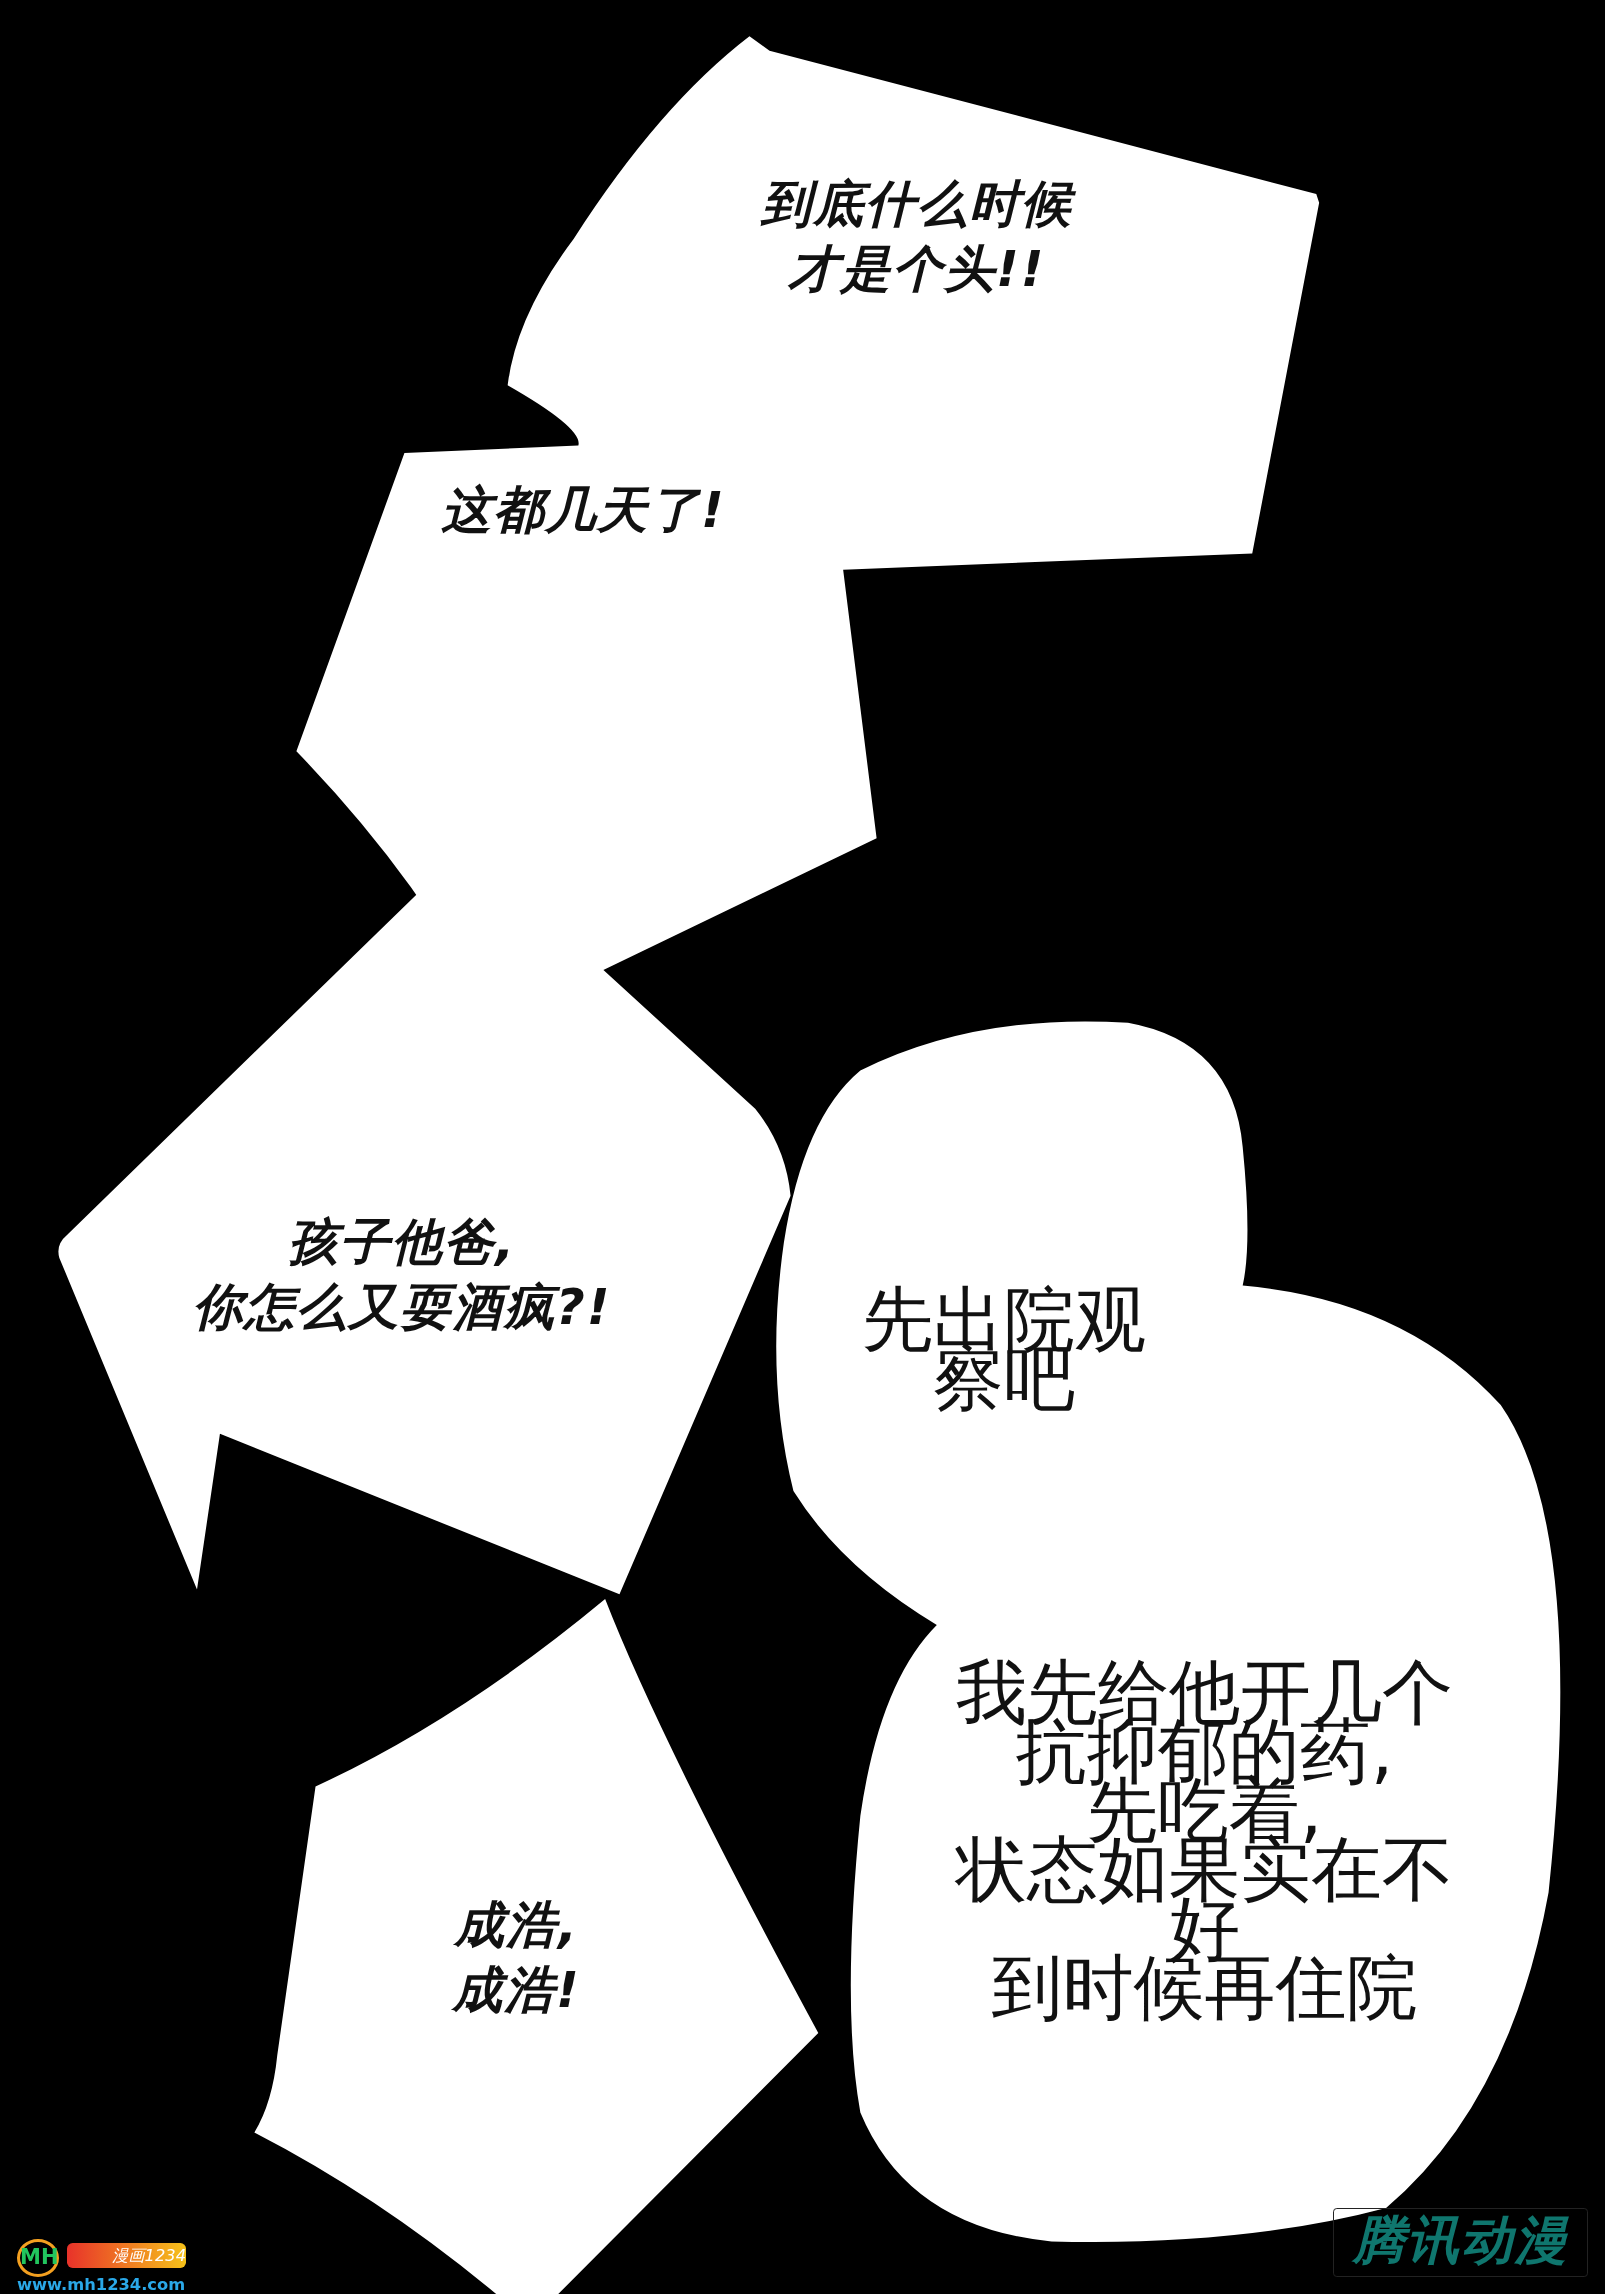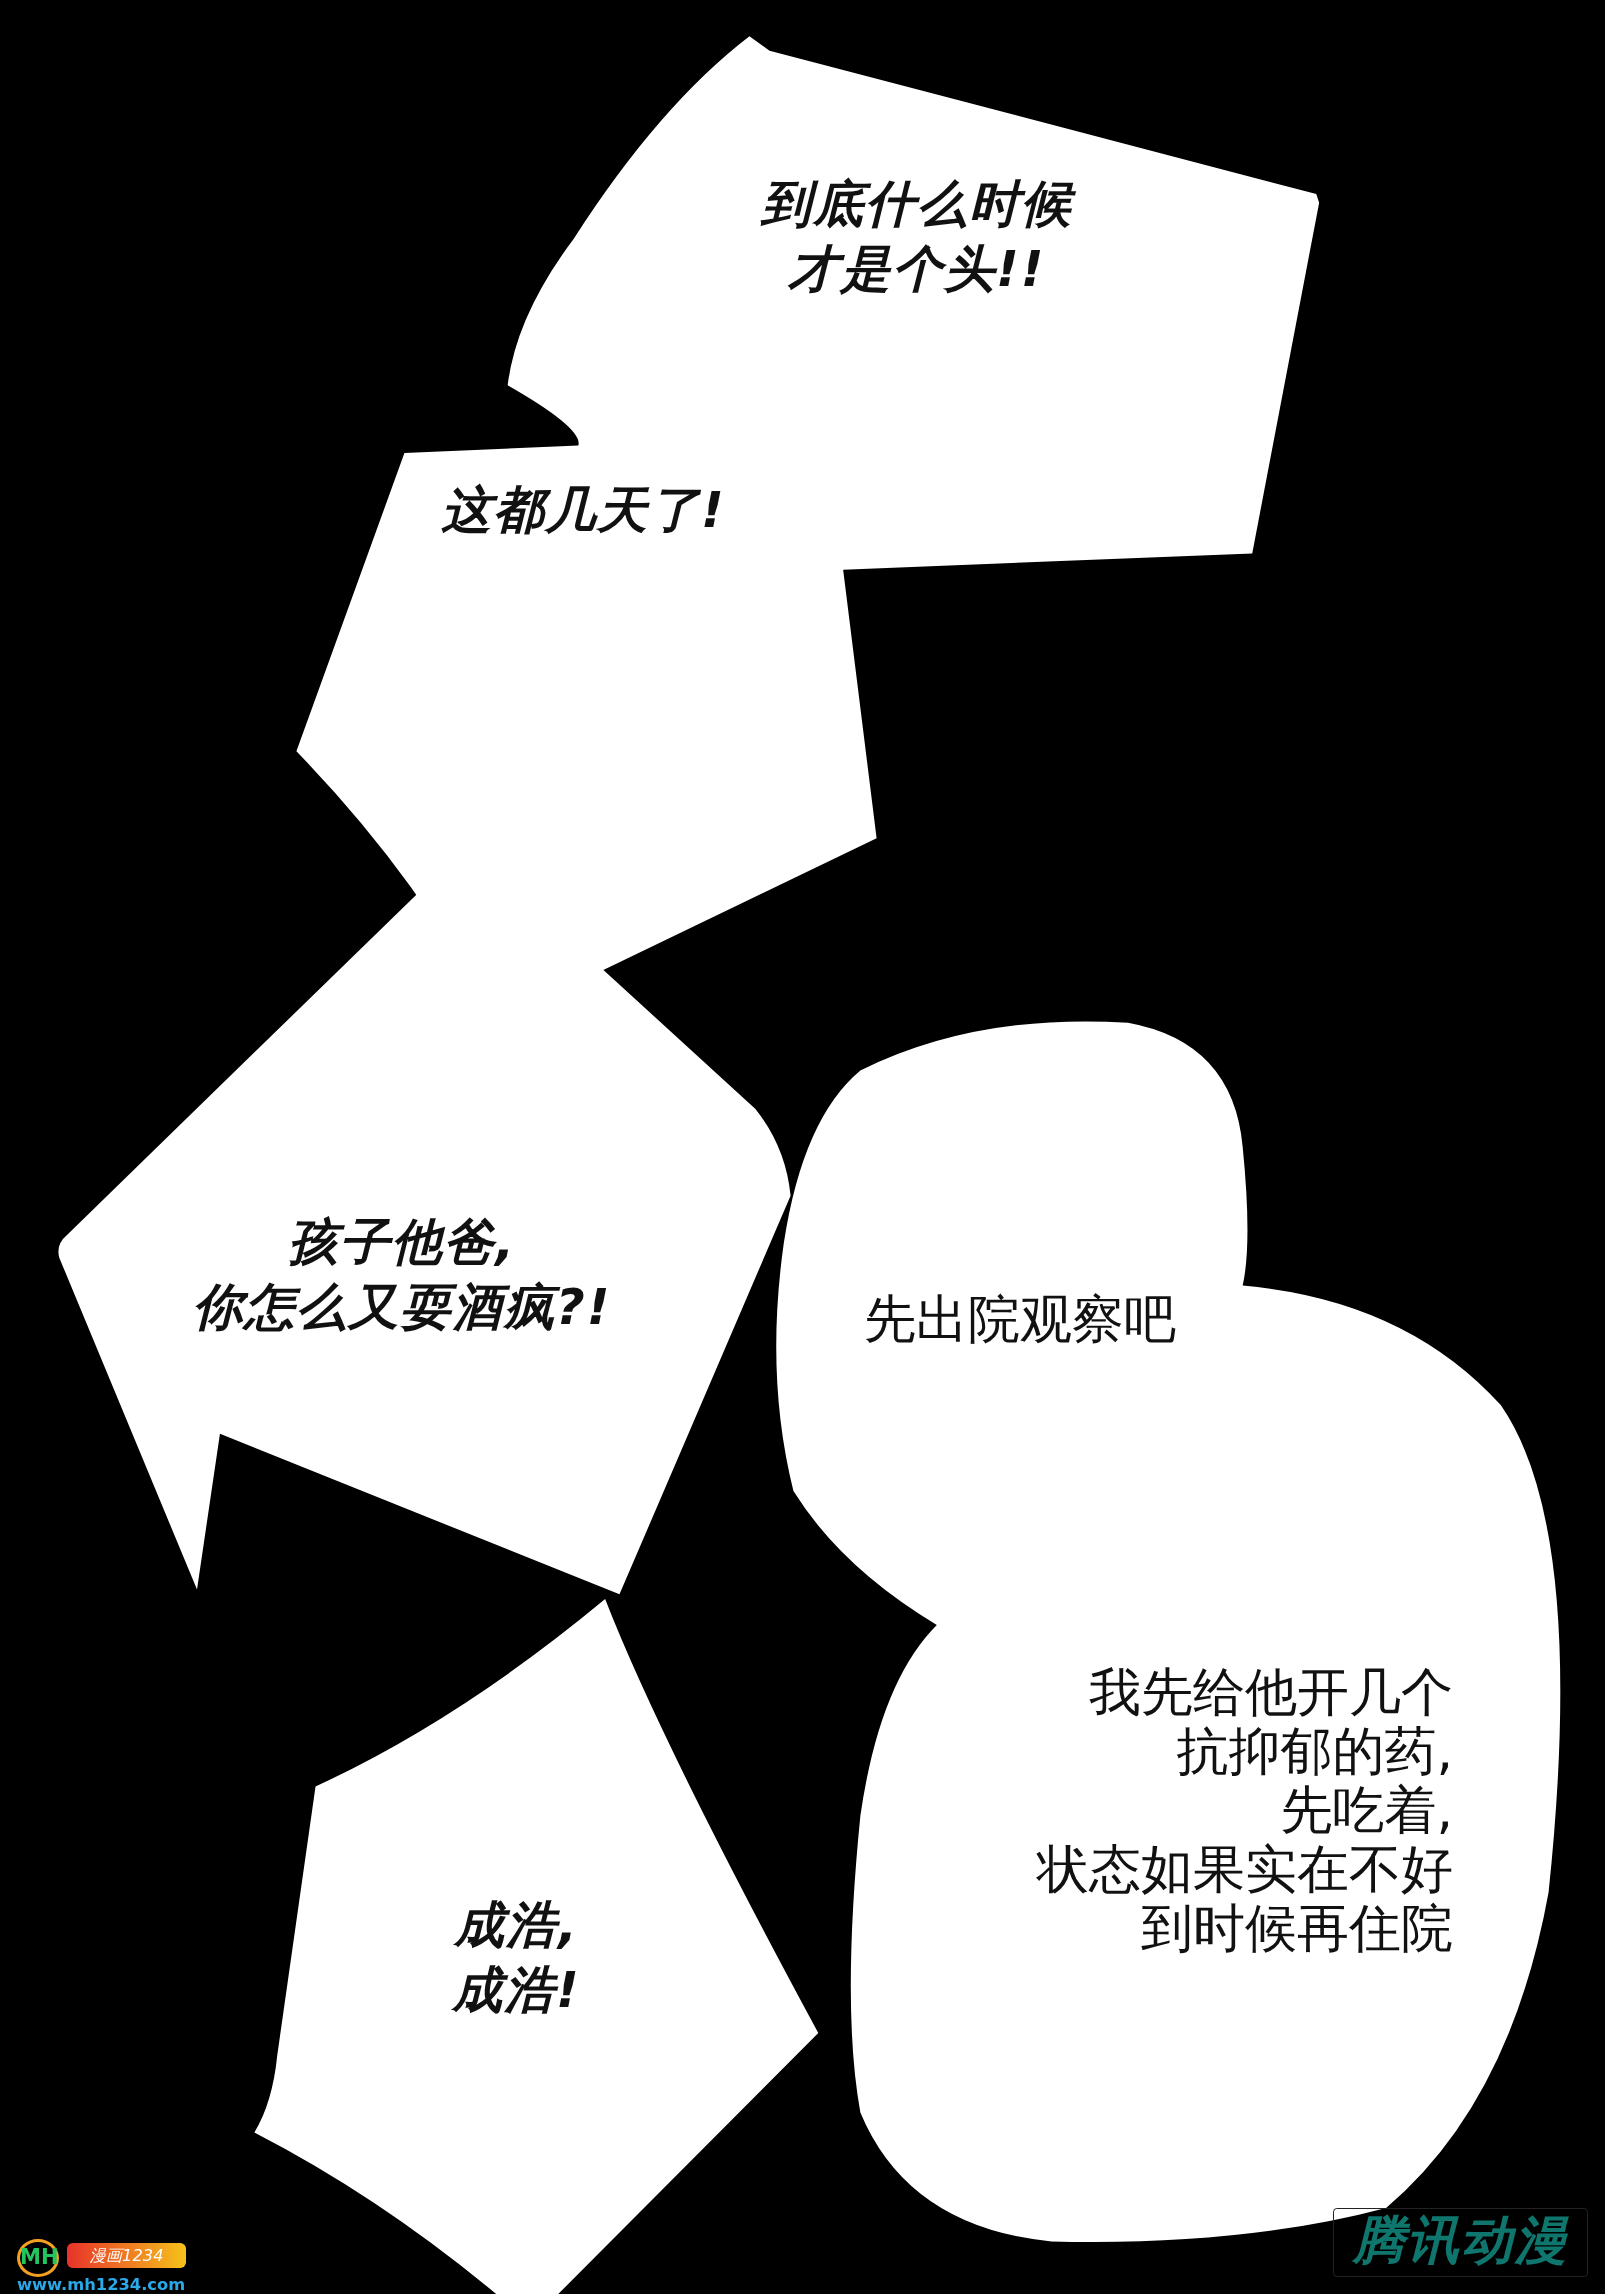--- a/index.html
+++ b/index.html
@@ -1,28 +1,28 @@
 <!DOCTYPE html>
 <html><head>
 <meta charset="utf-8">
 <style>
   html,body{margin:0;padding:0;background:#000;}
   .page{position:relative;width:1606px;height:2294px;background:#000;overflow:hidden;
     font-family:"DejaVu Sans","Liberation Sans",sans-serif;}
   svg.shapes{position:absolute;left:0;top:0;width:1606px;height:2294px;}
   .txt{position:absolute;color:#111;text-align:center;white-space:pre-line;}
   .bold{font-weight:bold;font-style:italic;font-size:50px;line-height:65px;letter-spacing:1.9px;}
-  .reg{font-size:52px;line-height:59px;font-weight:normal;text-align:right;}
+  .reg{font-size:71px;line-height:59px;font-weight:normal;}
   .logo-left{position:absolute;left:17px;top:2237px;width:182px;height:57px;}
   .logo-mark{position:absolute;left:0;top:1.9px;width:42px;height:38px;border-radius:50%;
     border:3.8px solid #f4a020;box-sizing:border-box;color:#22c55e;font-weight:bold;font-size:21px;
     text-align:center;line-height:31px;}
   .logo-badge{position:absolute;left:50px;top:5.7px;width:119px;height:25px;border-radius:5.7px;
     background:linear-gradient(90deg,#e8322a,#f6c21a);color:#fff;font-size:16.3px;font-style:italic;
-    text-align:center;line-height:25px;}
+    text-align:right;line-height:25px;}
   .logo-url{position:absolute;left:0;top:38px;color:#2aa8e8;font-weight:bold;font-size:16.3px;
     white-space:nowrap;}
   .wm-right{position:absolute;left:1333px;top:2208px;width:253px;height:67px;border:1.9px solid #222;
     border-radius:3.8px;color:#0f766e;font-weight:bold;font-style:italic;font-size:52px;line-height:63px;
     text-align:center;letter-spacing:1.9px;}
 </style>
 </head>
 <body>
 
 <div class="page">

